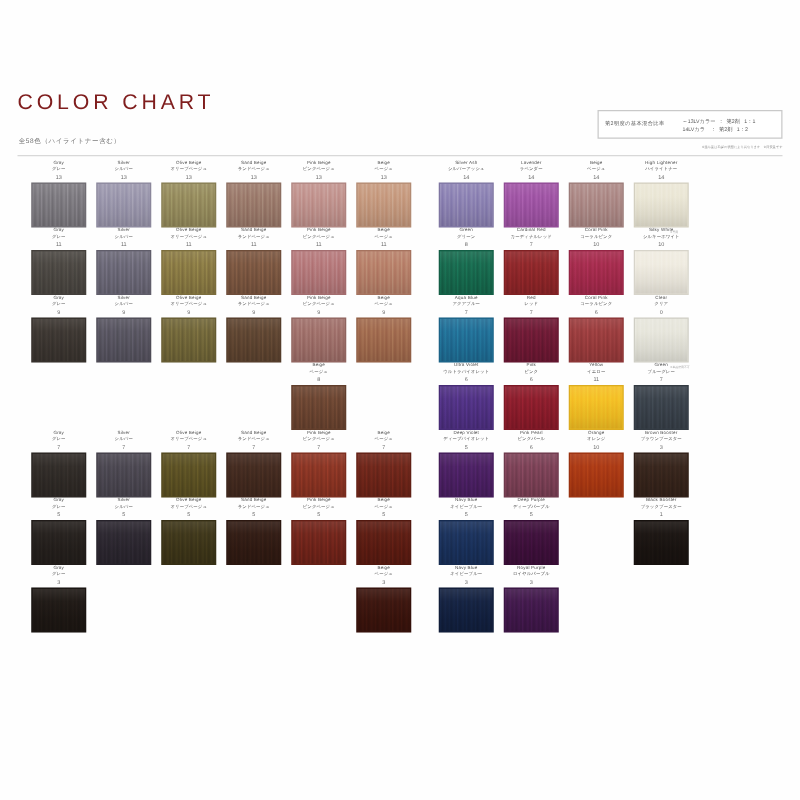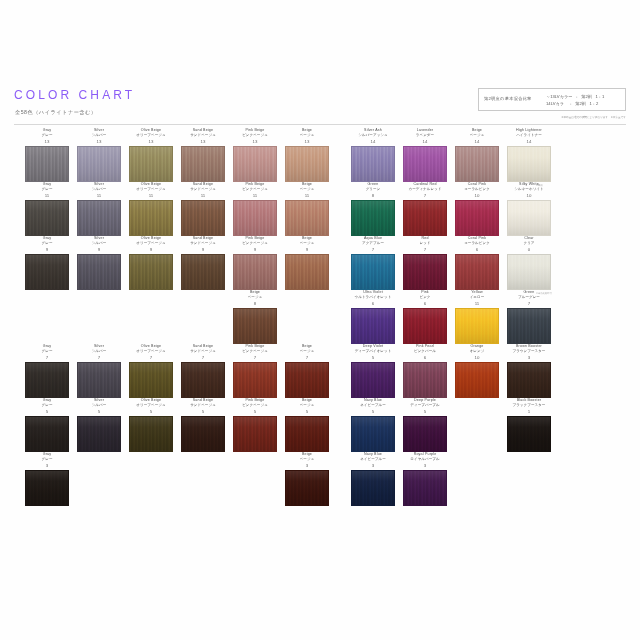--- a/index.html
+++ b/index.html
@@ -16,24 +16,24 @@
     background:#fefefe;
     box-sizing:border-box;
   }
   
   .header{
     position:absolute;
     left:0;top:0;width:640px;height:128px;
   }
   .title{
     position:absolute;
-    left:14px;top:88px;
-    font-size:12px;
+    left:14px;top:72px;
+    font-size:17px;
     letter-spacing:3.1px;
-    color:#8b5cf6;
+    color:#7f1d1d;
     font-weight:400;
     white-space:nowrap;
   }
   .subtitle{
     position:absolute;
     left:15px;top:109px;
     font-size:5.2px;
     letter-spacing:0.5px;
     color:#6e6e6e;
     white-space:nowrap;

